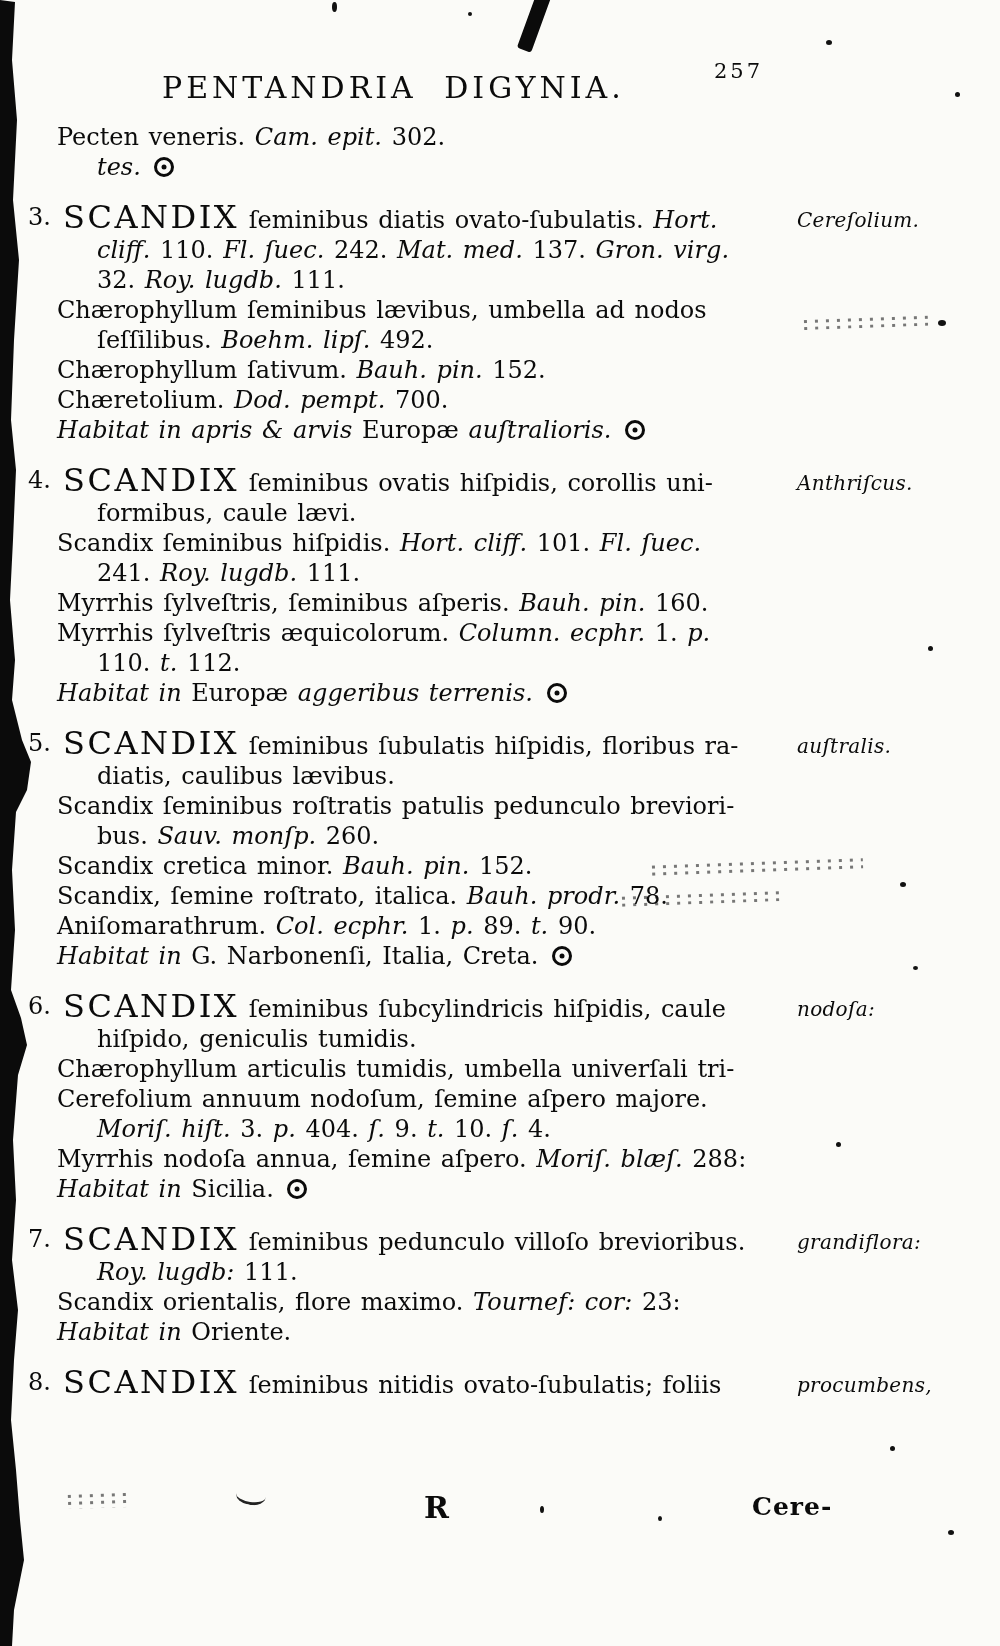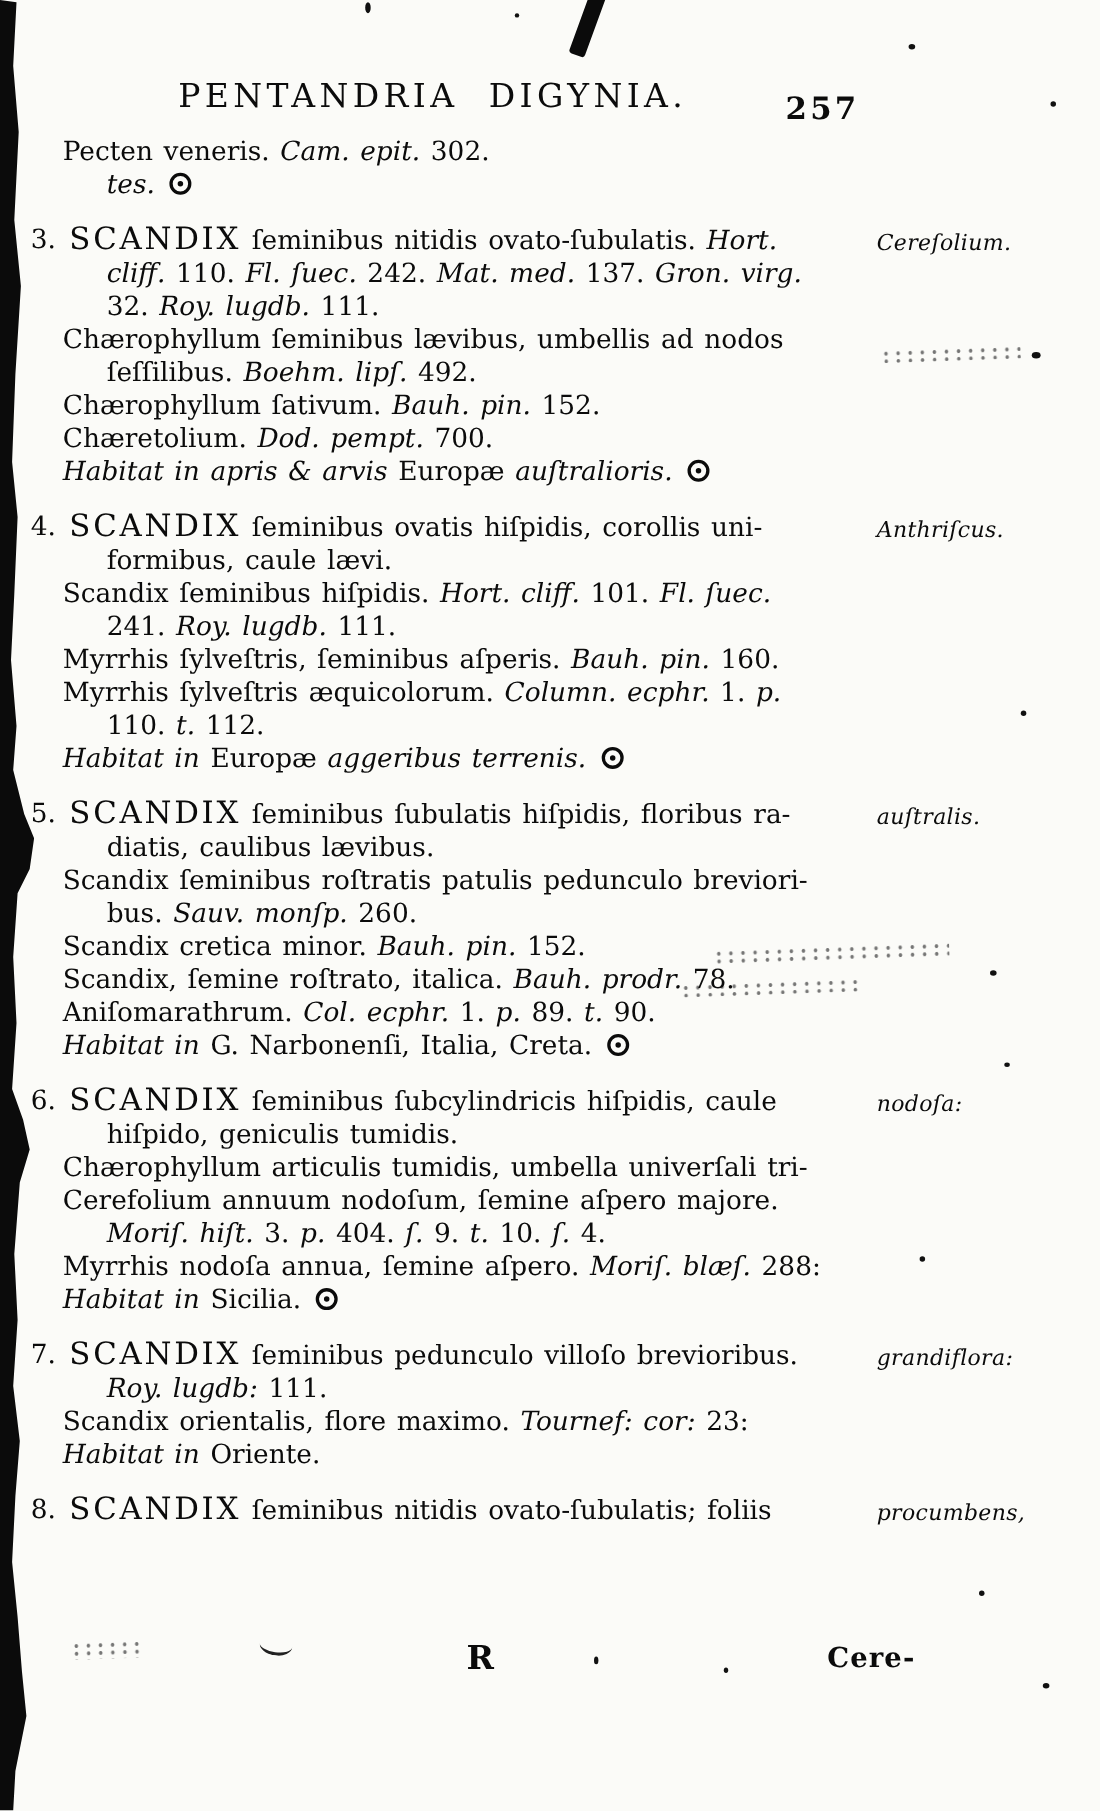--- a/index.html
+++ b/index.html
@@ -13,37 +13,37 @@
   }
   .page{position:absolute;inset:0;border-radius:17px;}
 
   
   .running-title{
     position:absolute;left:162px;top:70px;
     font-size:30px;letter-spacing:4px;word-spacing:14px;
     white-space:nowrap;
   }
   .page-number{
-    position:absolute;left:714px;top:82px;
-    font-size:28px;letter-spacing:3px;font-weight:700;
+    position:absolute;left:714px;top:59px;
+    font-size:21px;letter-spacing:3px;font-weight:400;
   }
 
   
   #text-column{
     position:absolute;left:55px;top:122px;width:720px;
     font-size:24px;line-height:30px;
   }
   .sect{margin:0 0 20px 0;}
   .line{position:relative;white-space:nowrap;word-spacing:2px;}
   .line.ind0{padding-left:8px;}
   .line.ind1{padding-left:2px;}
   .line.ind2{padding-left:42px;}
   .seg-roman{font-style:normal;}
   .seg-italic{font-style:italic;margin-top:20px;}
-  .seg-caps{font-size:28px;letter-spacing:2.5px;}
+  .seg-caps{font-size:32px;letter-spacing:2.5px;}
   .species-num{position:absolute;left:-27px;top:0;font-size:24px;}
   .margin-note{
     position:absolute;left:726px;top:3px;
     font-style:italic;font-size:20px;letter-spacing:0.3px;
     white-space:nowrap;word-spacing:1px;margin-left:16px;
   }
   
   .sym-annual{
     display:inline-block;width:14px;height:14px;
     border:3px solid #0b0b0b;border-radius:50%;
@@ -117,24 +117,24 @@
 
   <div class="running-title">PENTANDRIA DIGYNIA.</div>
   <div class="page-number">257</div>
 
   <div id="text-column">
       <div class="sect">
         <div class="line ind1"><span class="seg-roman">Pecten veneris. </span><span class="seg-italic">Cam. epit.</span><span class="seg-roman"> 302.</span></div>
         <div class="line ind2"><span class="seg-italic">tes. </span><span class="sym-annual"></span></div>
       </div>
       <div class="sect">
-        <div class="line ind0"><span class="species-num">3.</span><span class="margin-note">Cereſolium.</span><span class="seg-caps">SCANDIX</span><span class="seg-roman"> ſeminibus nitidis ovato-ſubulatis. </span><span class="seg-italic">Hort.</span></div>
+        <div class="line ind0"><span class="species-num">3.</span><span class="margin-note">Cereſolium.</span><span class="seg-caps">SCANDIX</span><span class="seg-roman"> ſeminibus diatis ovato-ſubulatis. </span><span class="seg-italic">Hort.</span></div>
         <div class="line ind2"><span class="seg-italic">cliff. </span><span class="seg-roman">110. </span><span class="seg-italic">Fl. ſuec. </span><span class="seg-roman">242. </span><span class="seg-italic">Mat. med. </span><span class="seg-roman">137. </span><span class="seg-italic">Gron. virg.</span></div>
         <div class="line ind2"><span class="seg-roman">32. </span><span class="seg-italic">Roy. lugdb. </span><span class="seg-roman">111.</span></div>
-        <div class="line ind1"><span class="seg-roman">Chærophyllum ſeminibus lævibus, umbellis ad nodos</span></div>
+        <div class="line ind1"><span class="seg-roman">Chærophyllum ſeminibus lævibus, umbella ad nodos</span></div>
         <div class="line ind2"><span class="seg-roman">ſeſſilibus. </span><span class="seg-italic">Boehm. lipſ. </span><span class="seg-roman">492.</span></div>
         <div class="line ind1"><span class="seg-roman">Chærophyllum ſativum. </span><span class="seg-italic">Bauh. pin. </span><span class="seg-roman">152.</span></div>
         <div class="line ind1"><span class="seg-roman">Chæretolium. </span><span class="seg-italic">Dod. pempt. </span><span class="seg-roman">700.</span></div>
         <div class="line ind1"><span class="seg-italic">Habitat in apris &amp; arvis </span><span class="seg-roman">Europæ </span><span class="seg-italic">auſtralioris. </span><span class="sym-annual"></span></div>
       </div>
       <div class="sect">
         <div class="line ind0"><span class="species-num">4.</span><span class="margin-note">Anthriſcus.</span><span class="seg-caps">SCANDIX</span><span class="seg-roman"> ſeminibus ovatis hiſpidis, corollis uni-</span></div>
         <div class="line ind2"><span class="seg-roman">formibus, caule lævi.</span></div>
         <div class="line ind1"><span class="seg-roman">Scandix ſeminibus hiſpidis. </span><span class="seg-italic">Hort. cliff. </span><span class="seg-roman">101. </span><span class="seg-italic">Fl. ſuec.</span></div>
         <div class="line ind2"><span class="seg-roman">241. </span><span class="seg-italic">Roy. lugdb. </span><span class="seg-roman">111.</span></div>

